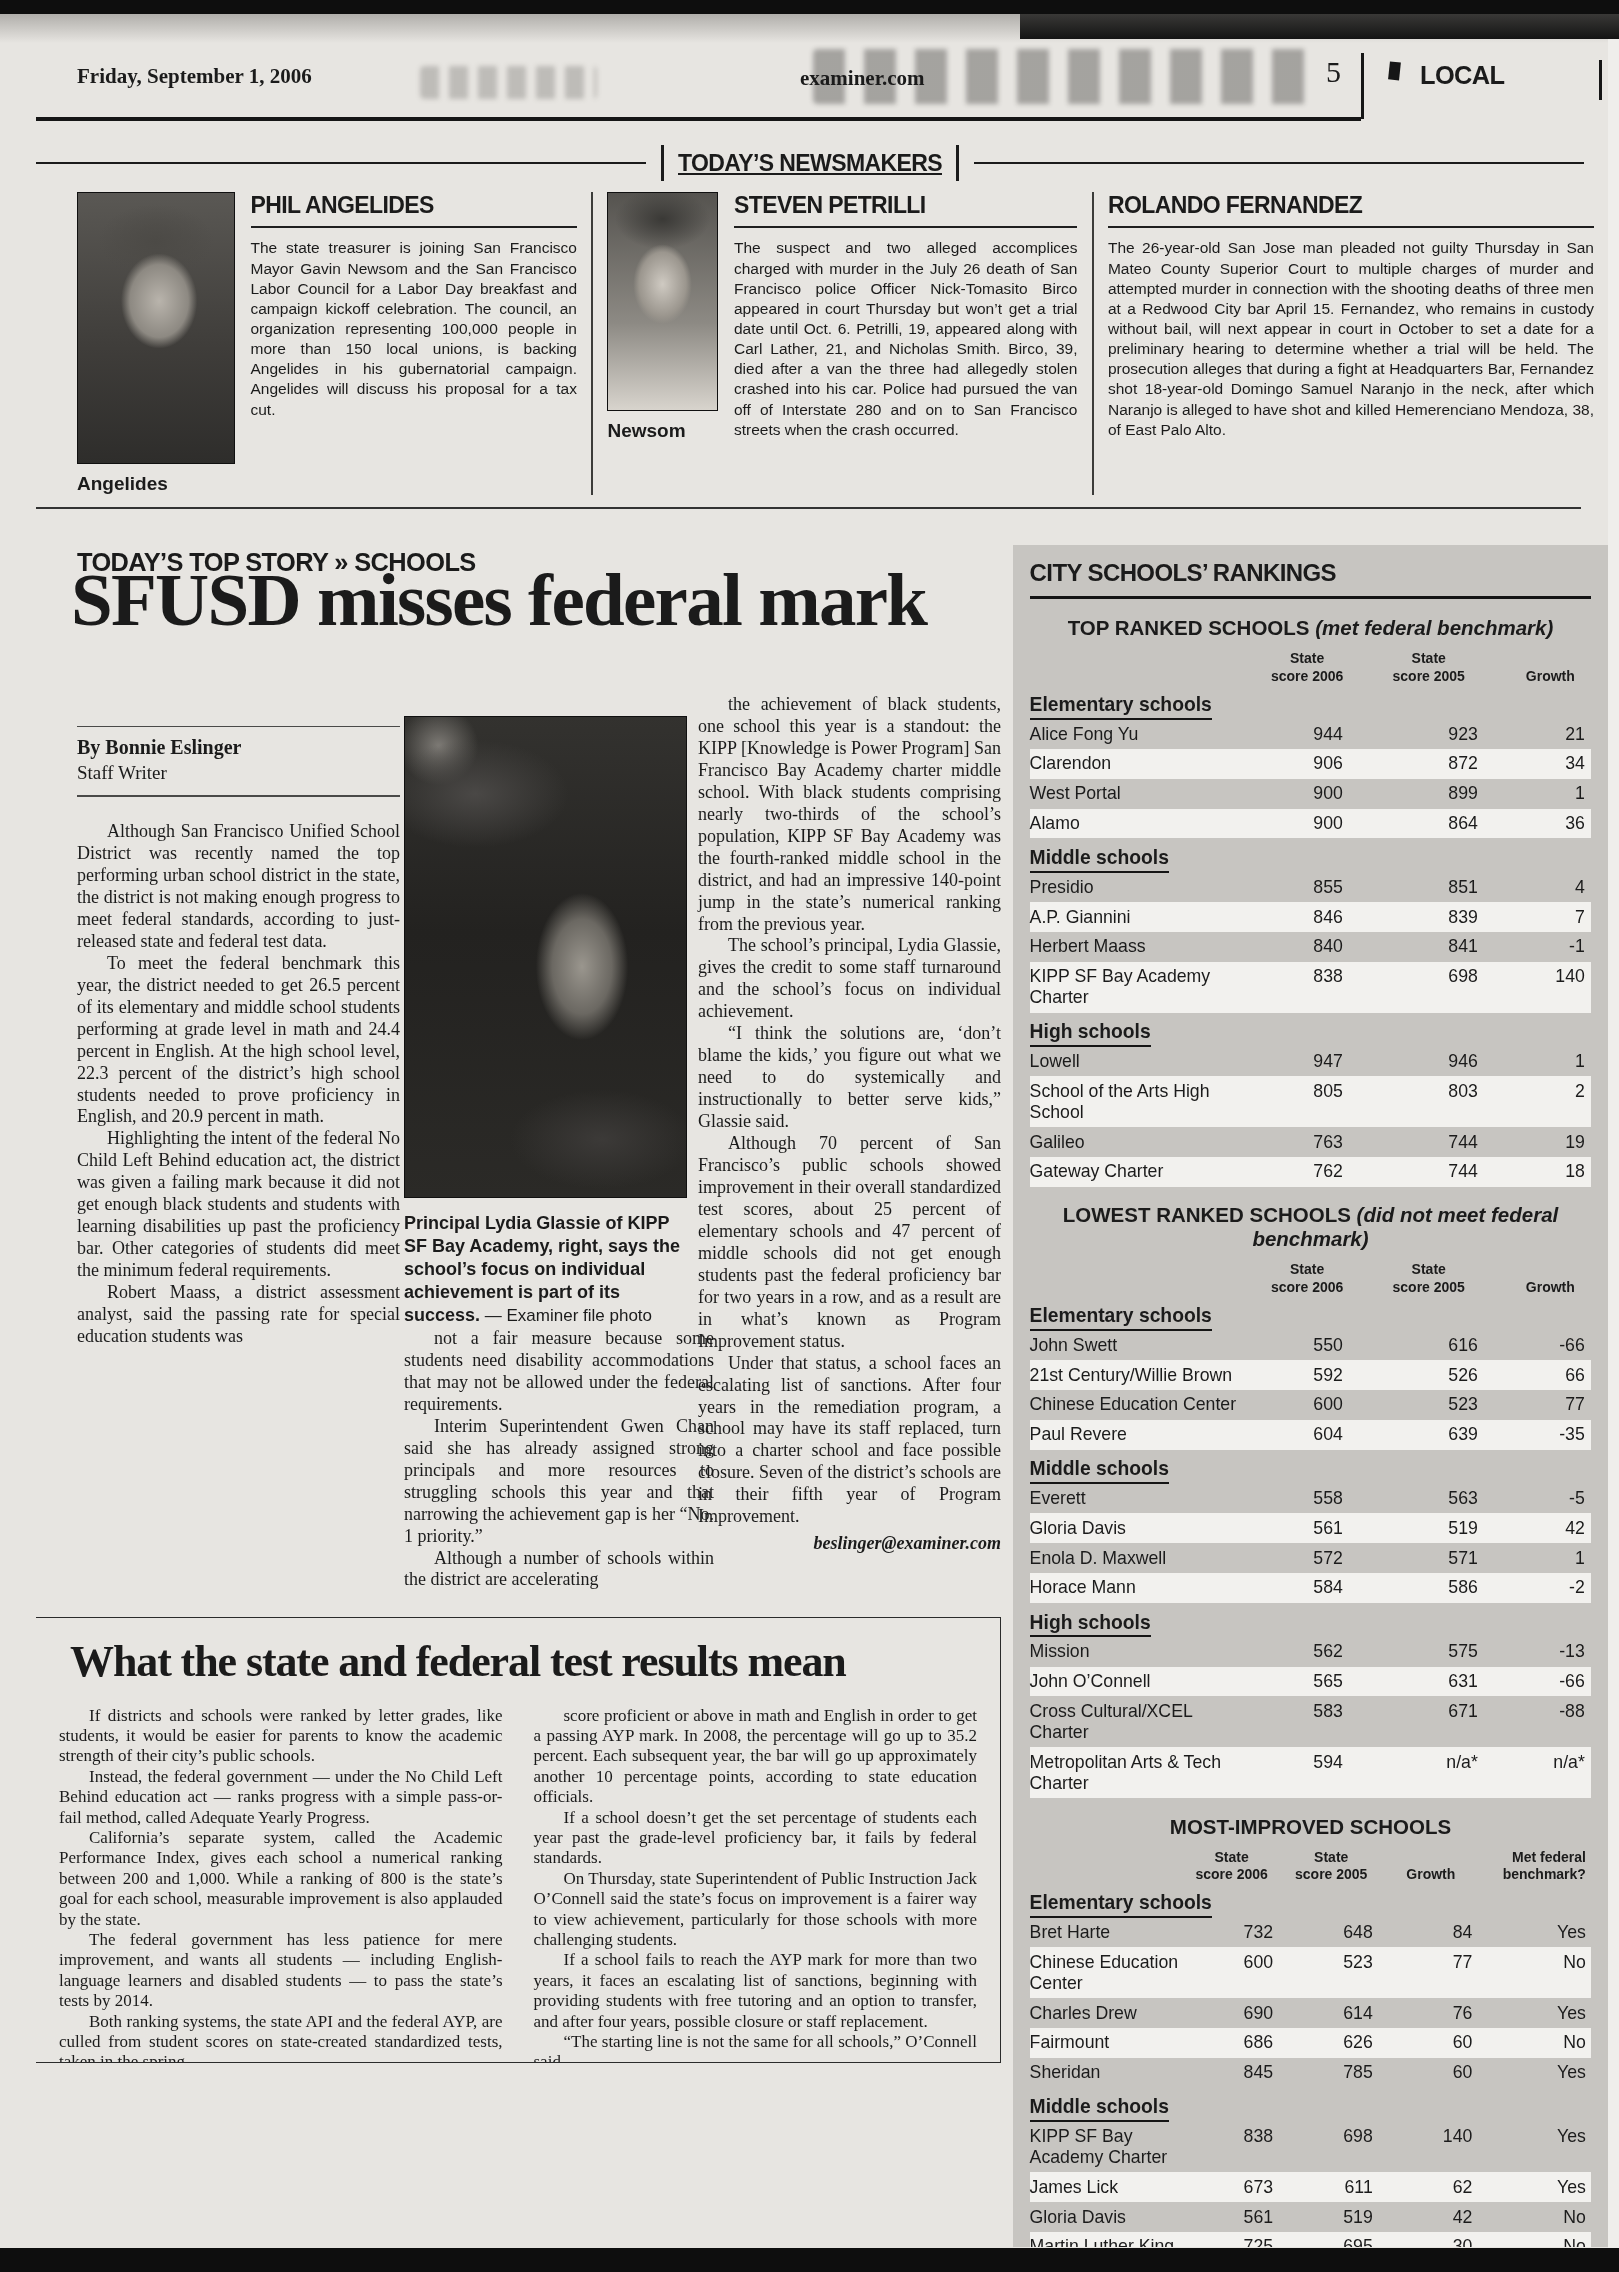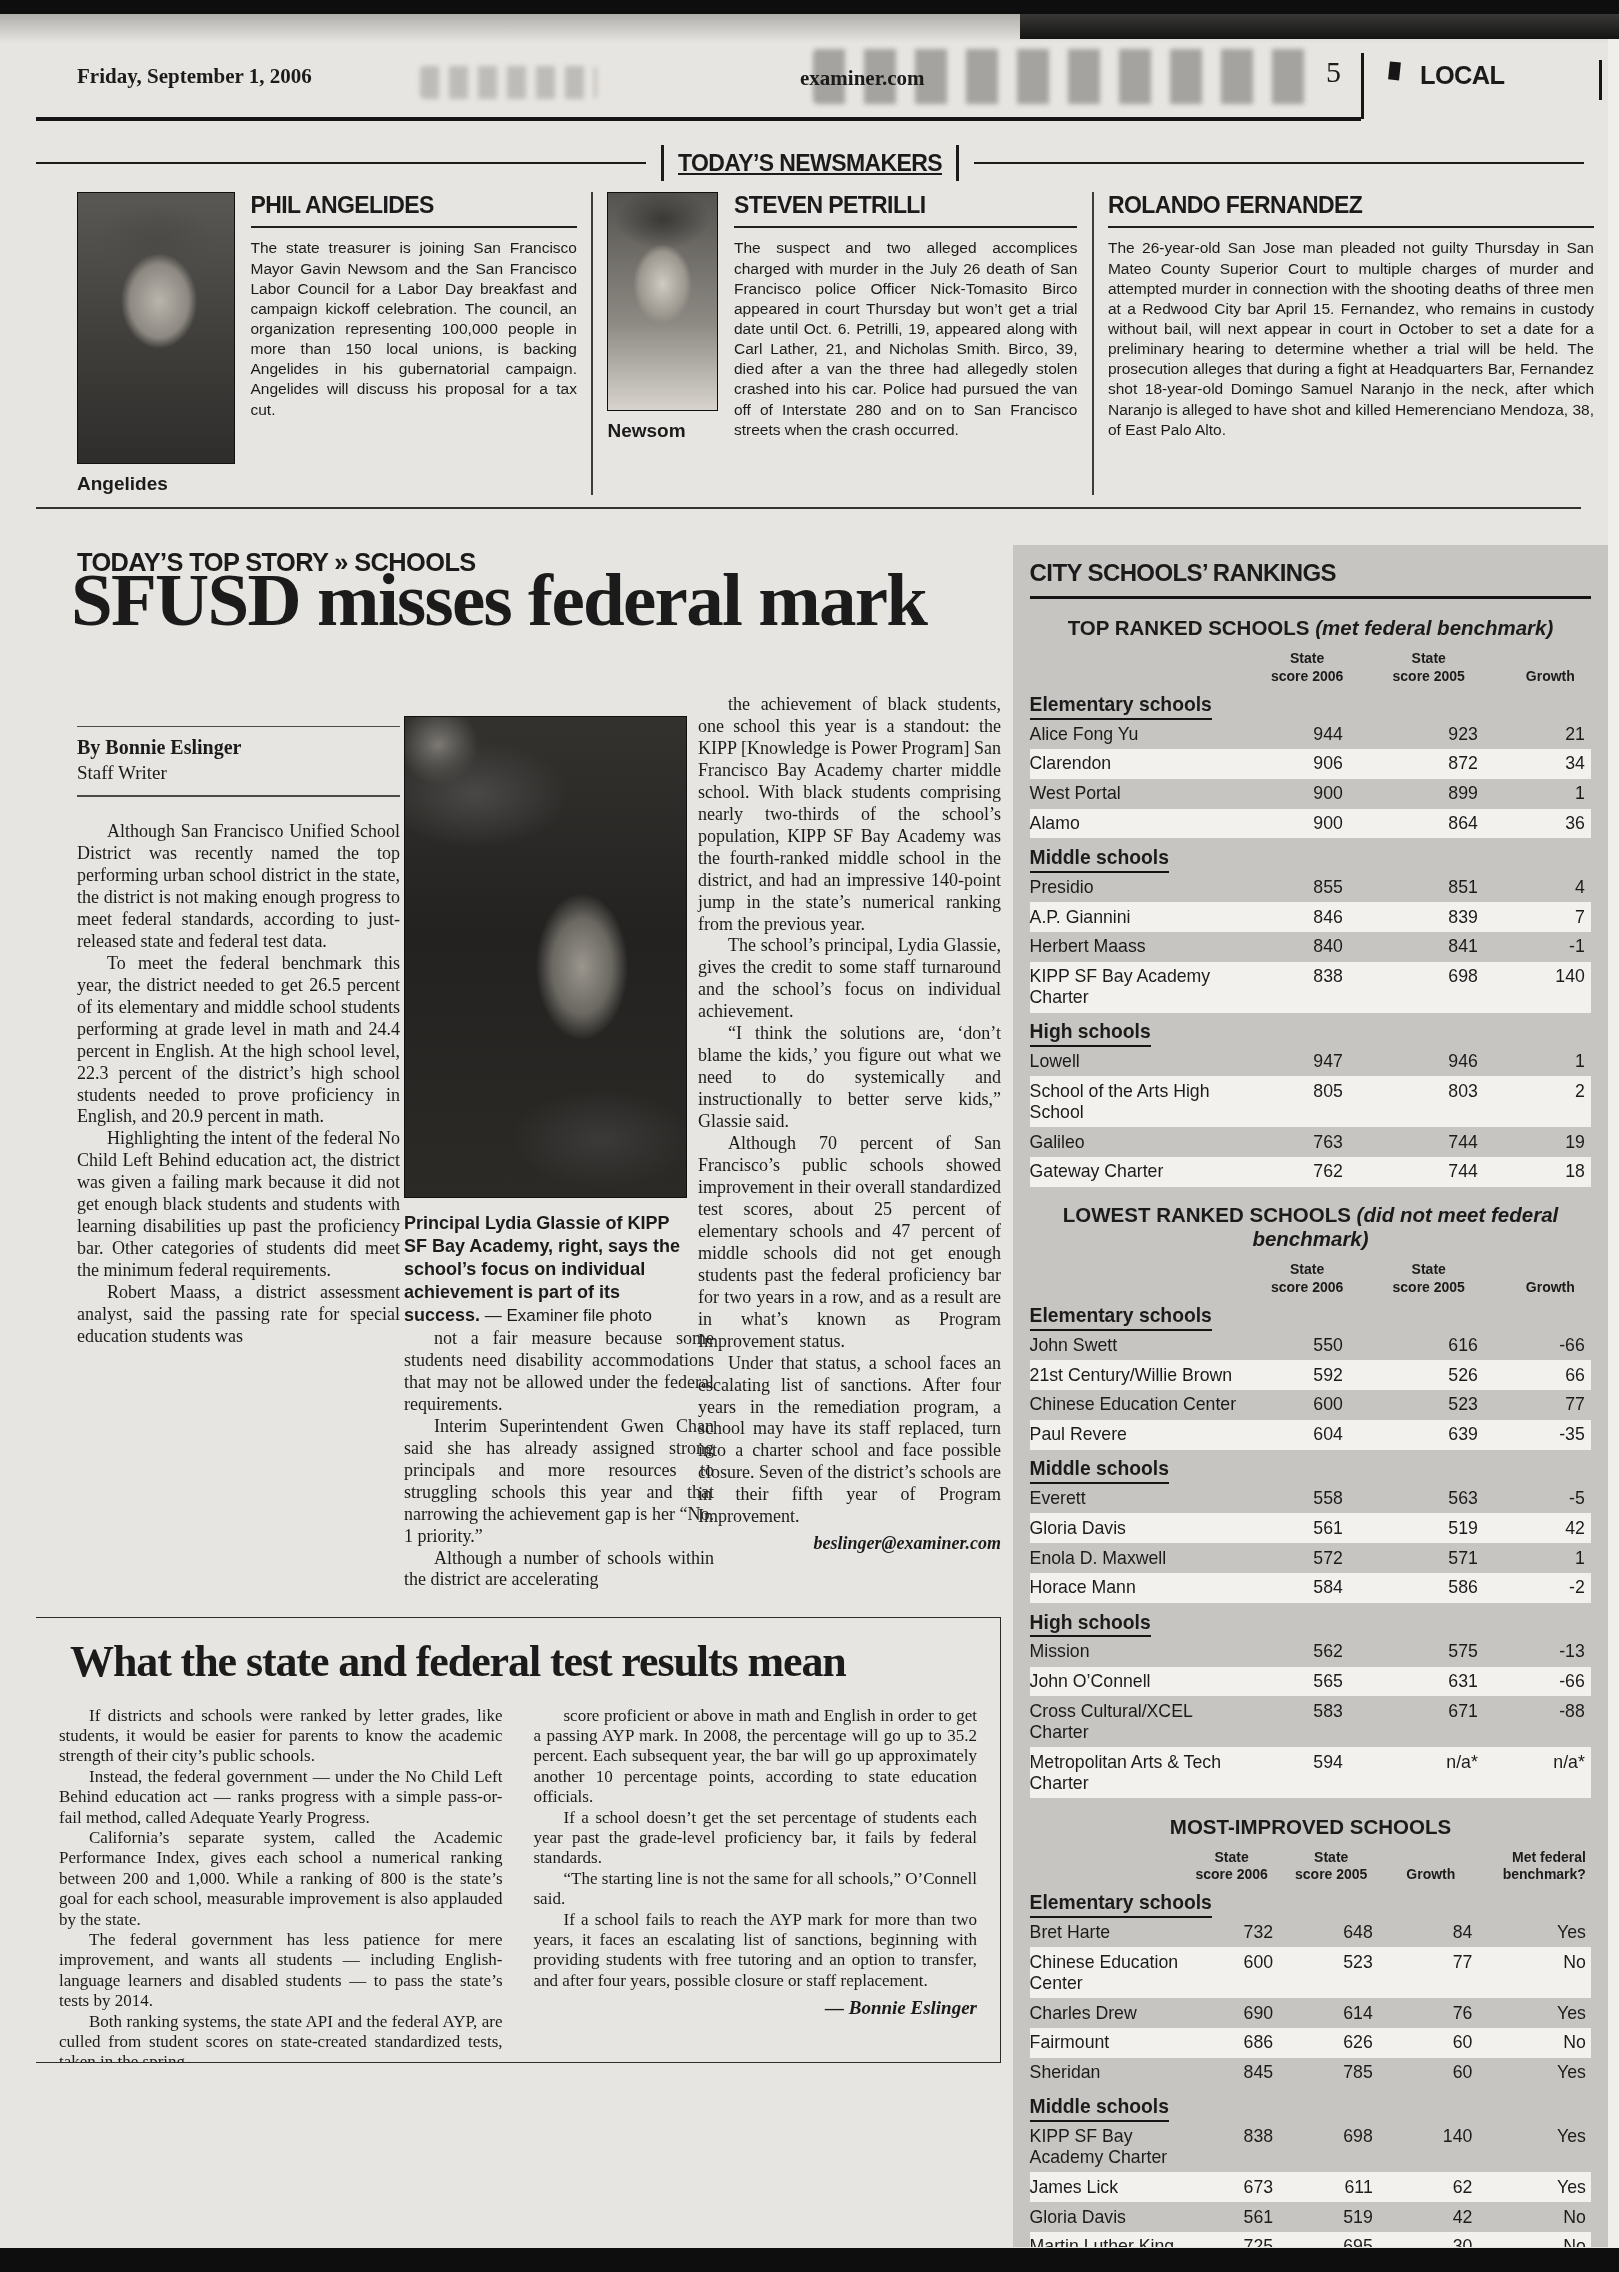--- a/index.html
+++ b/index.html
@@ -516,22 +516,23 @@
         <p>Instead, the federal government — under the No Child Left Behind education act — ranks progress with a simple pass-or-fail method, called Adequate Yearly Progress.</p>
         <p>California’s separate system, called the Academic Performance Index, gives each school a numerical ranking between 200 and 1,000. While a ranking of 800 is the state’s goal for each school, measurable improvement is also applauded by the state.</p>
         <p>The federal government has less patience for mere improvement, and wants all students — including English-language learners and disabled students — to pass the state’s tests by 2014.</p>
         <p>Both ranking systems, the state API and the federal AYP, are culled from student scores on state-created standardized tests, taken in the spring.</p>
         <p>For 2006, each California school was required to have 24.4 percent of elementary school students</p>
       </div>
     <div class="ex-col">
       <div>
           <p>score proficient or above in math and English in order to get a passing AYP mark. In 2008, the percentage will go up to 35.2 percent. Each subsequent year, the bar will go up approximately another 10 percentage points, according to state education officials.</p>
           <p>If a school doesn’t get the set percentage of students each year past the grade-level proficiency bar, it fails by federal standards.</p>
+          <p>On Thursday, state Superintendent of Public Instruction Jack O’Connell said the state’s focus on improvement is a fairer way to view achievement, particularly for those schools with more challenging students.</p>
+          <p>If a school fails to reach the AYP mark for more than two years, it faces an escalating list of sanctions, beginning with providing students with free tutoring and an option to transfer, and after four years, possible closure or staff replacement.</p>
           <p>“The starting line is not the same for all schools,” O’Connell said.</p>
-          <p>If a school fails to reach the AYP mark for more than two years, it faces an escalating list of sanctions, beginning with providing students with free tutoring and an option to transfer, and after four years, possible closure or staff replacement.</p>
         </div>
       <div class="ex-signoff">— Bonnie Eslinger</div>
     </div>
   </div>
 </div>
 
 <div class="scan-bottom-left"></div>
 <div class="scan-bottom"></div>
 
 

